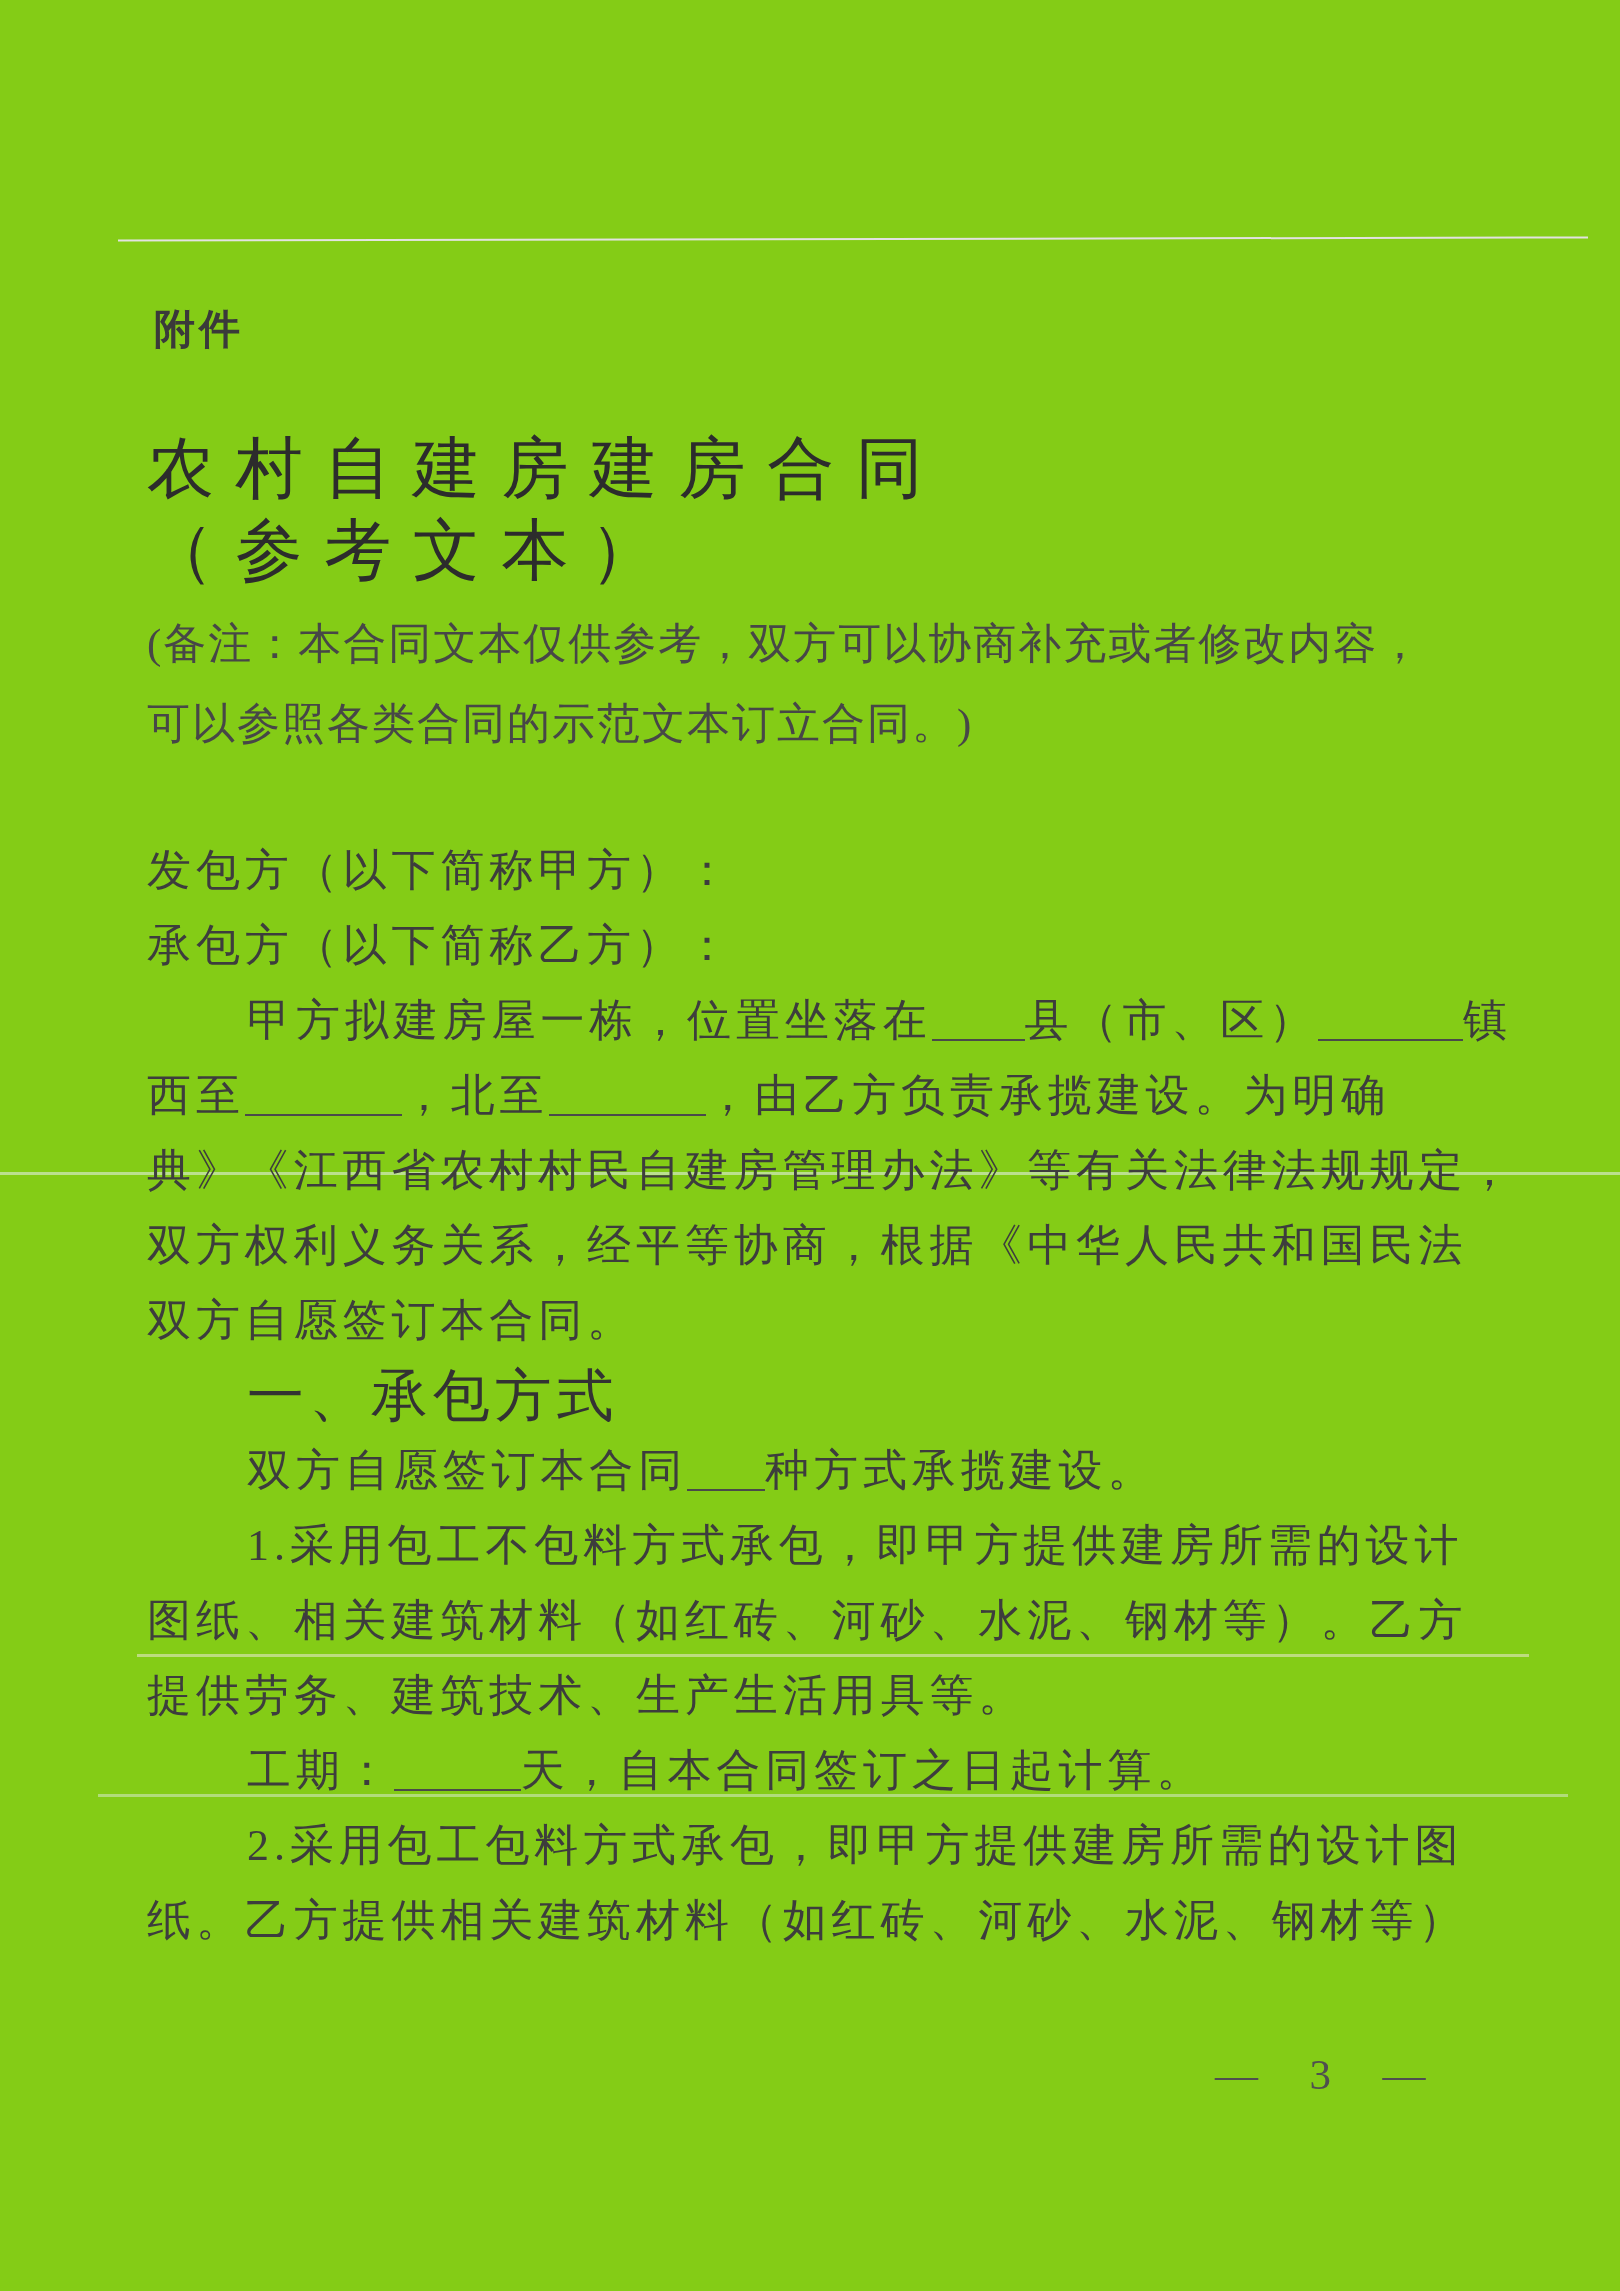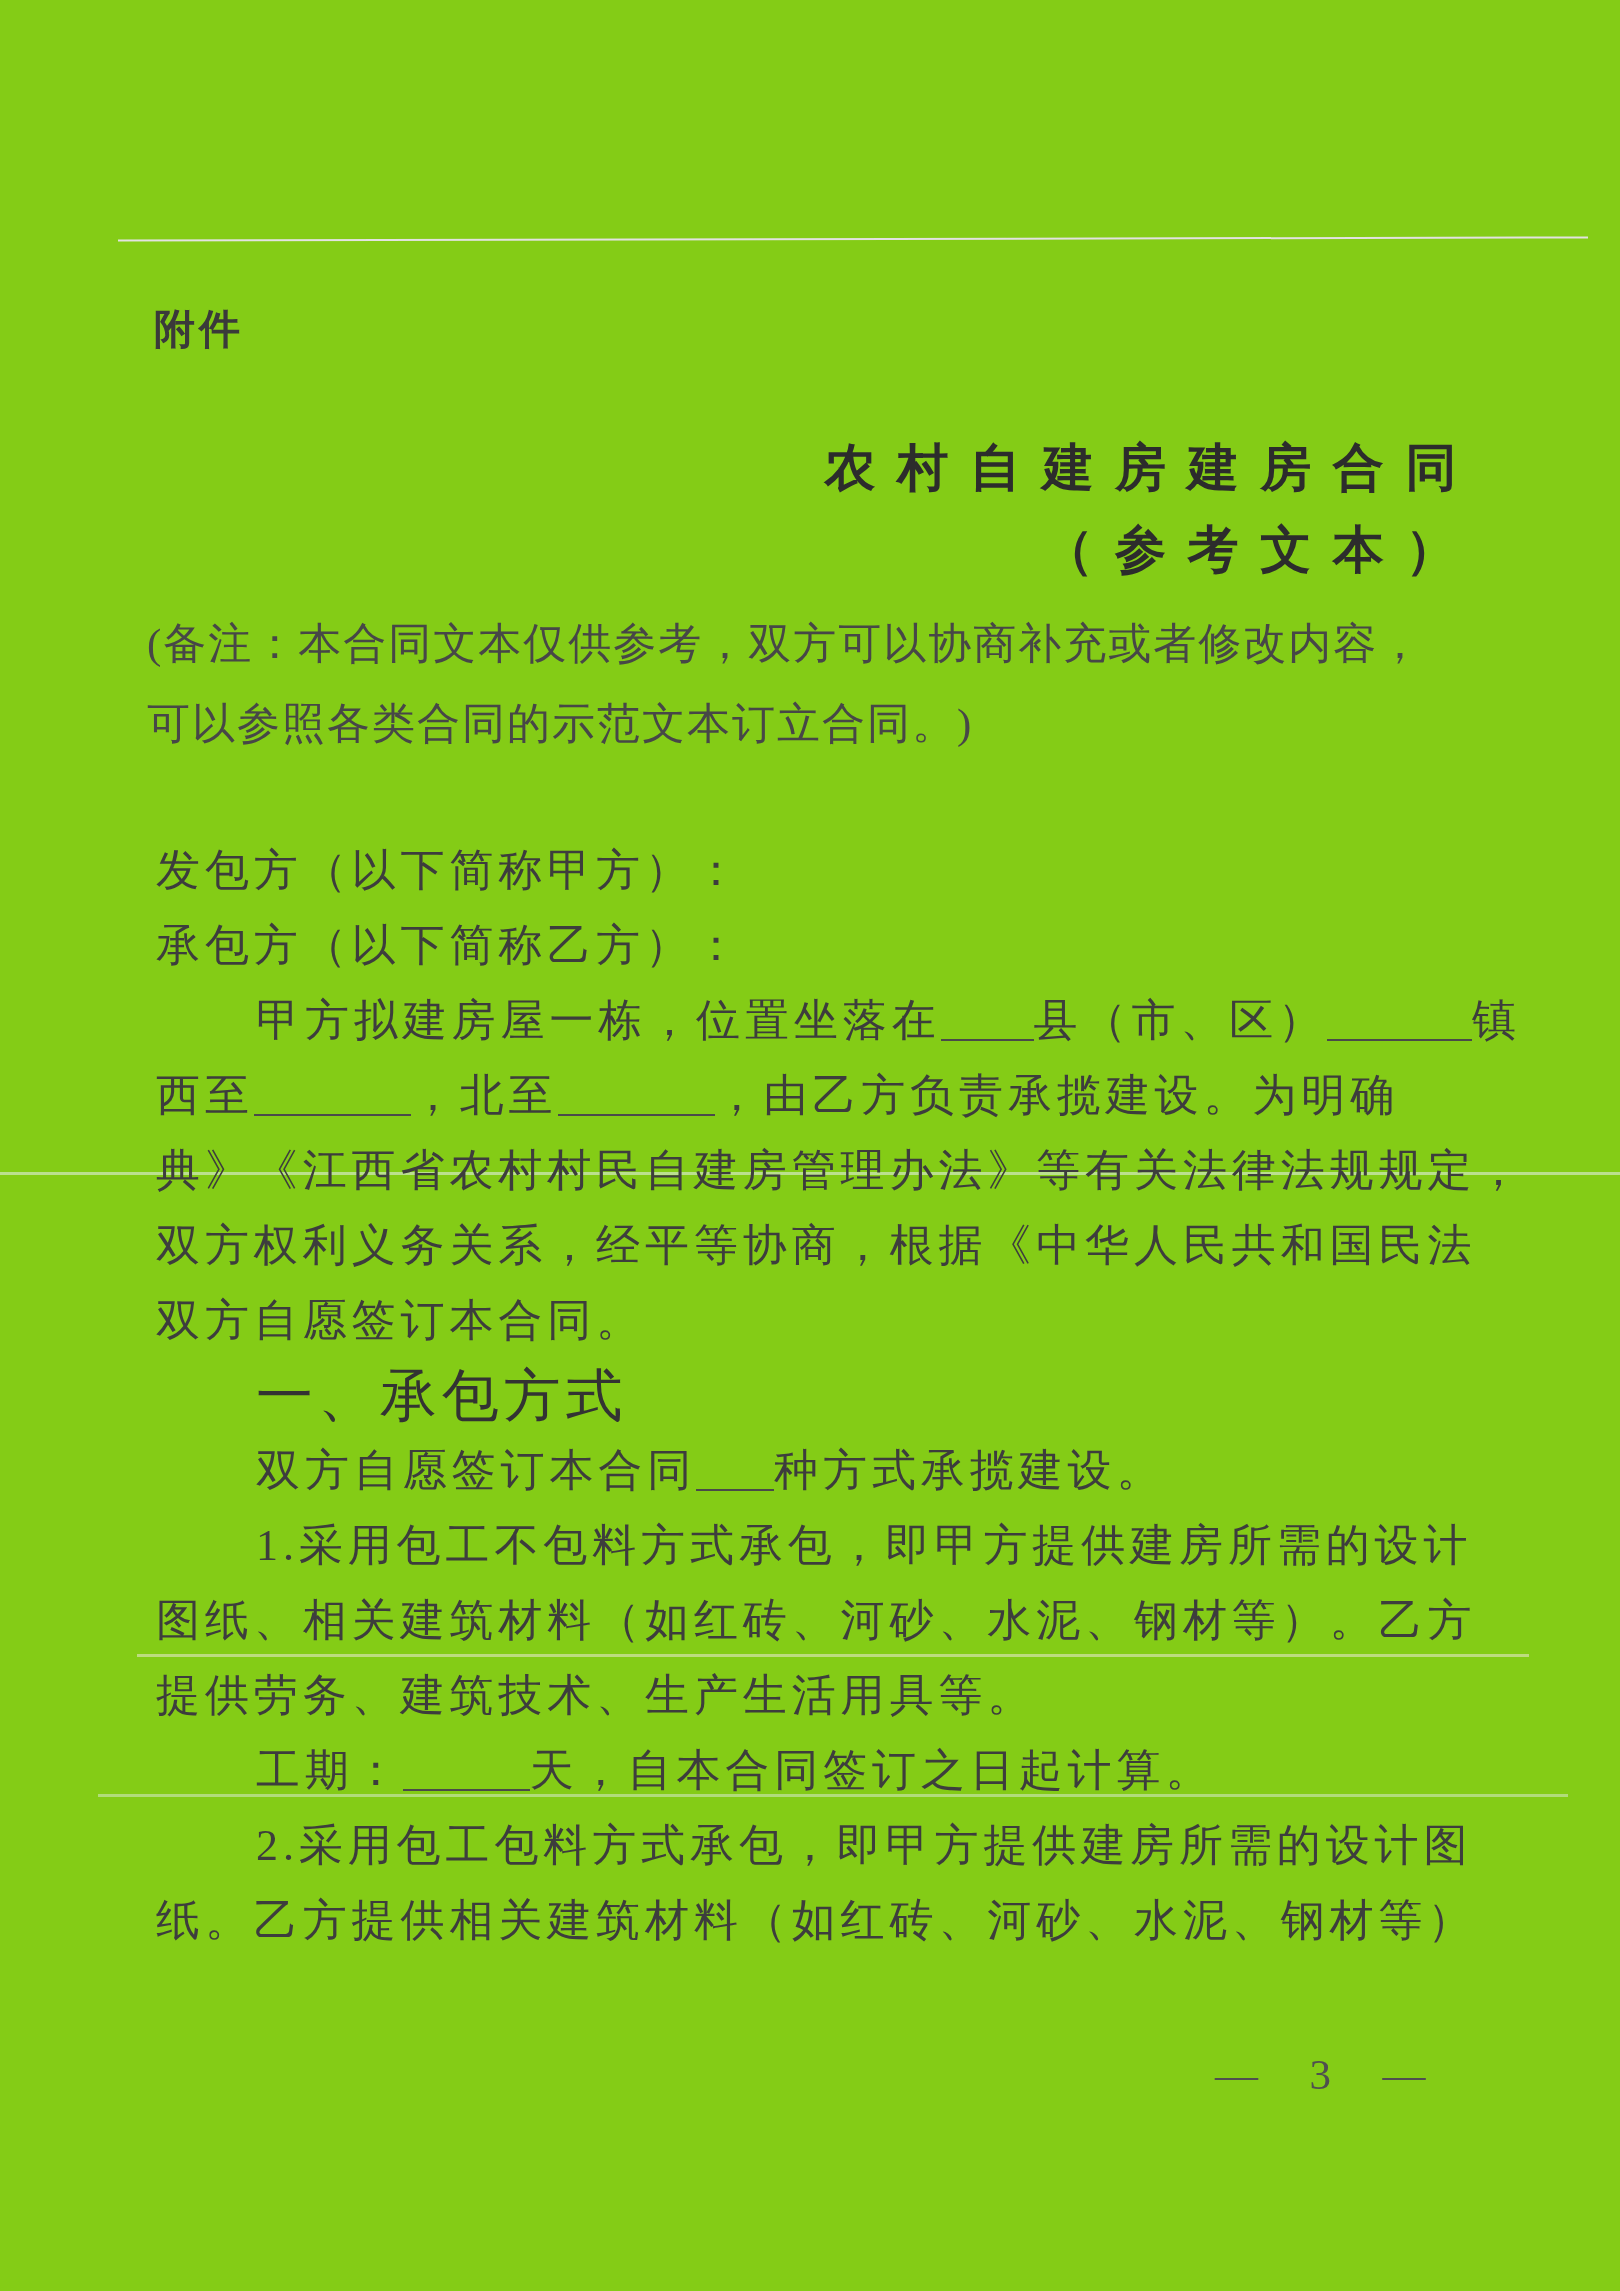--- a/index.html
+++ b/index.html
@@ -30,23 +30,23 @@
     font-weight: 600;
     font-size: 41px;
     letter-spacing: 3.9px;
     color: #3a3a3a;
   }
   .title-block {
     position: absolute;
     left: 147px;
     top: 427px;
     width: 1331px;
-    text-align: right;
-    font-weight: bold;
-    font-size: 51px;
+    text-align: left;
+    font-weight: normal;
+    font-size: 67px;
     line-height: 82px;
     letter-spacing: 21.6px;
     color: #2c2c2c;
     white-space: nowrap;
   }
   .note-block {
     position: absolute;
     left: 147px;
     top: 604px;
     width: 1372px;
@@ -59,21 +59,21 @@
   .contract-body {
     position: absolute;
     left: 147px;
     top: 833px;
     width: 1362px;
     font-size: 44px;
     line-height: 75px;
     letter-spacing: 4.9px;
     white-space: nowrap;
   }
-  .contract-body .line { height: 75px; margin-left: 9px; }
+  .contract-body .line { height: 75px; }
   .contract-body .line.indent { text-indent: 100px; }
   .contract-body .line.heading {
     font-family: "Liberation Sans", sans-serif;
     font-weight: normal;
     font-size: 57px;
     color: #333;
   }
   .blank {
     display: inline-block;
     border-bottom: 2.9px solid #4a4a4a;

